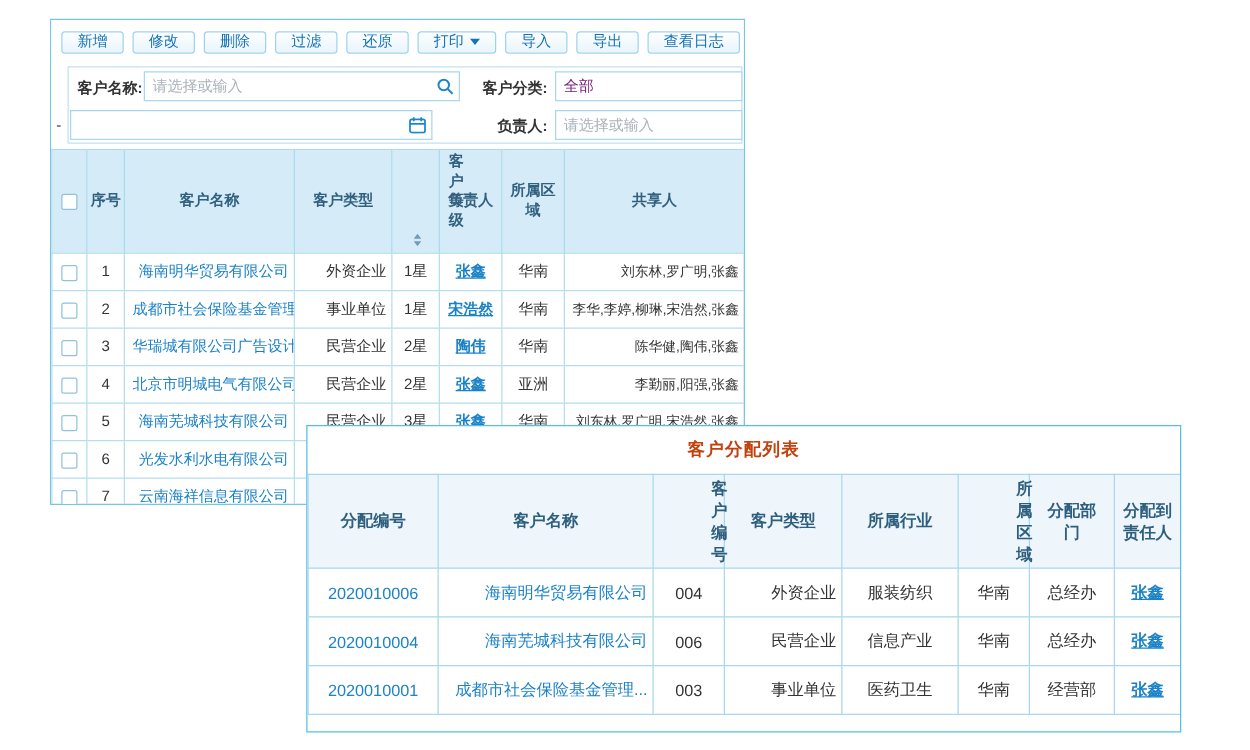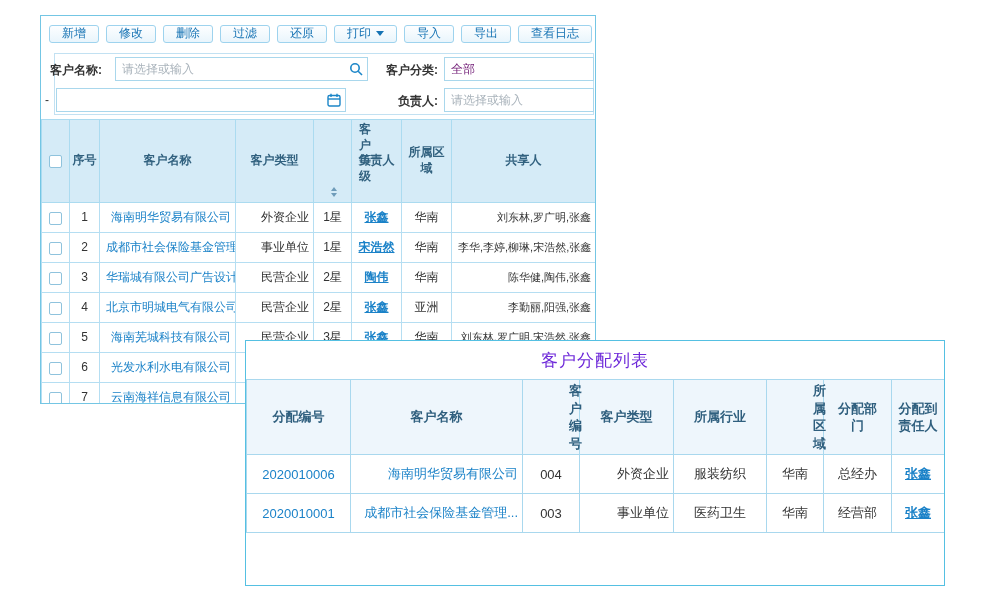--- a/index.html
+++ b/index.html
@@ -55,21 +55,21 @@
   .sort i { display:block; width:0; height:0; border-left:3px solid transparent; border-right:3px solid transparent; }
   .sort .sup { border-bottom:4px solid #6f9cba; margin-bottom:2px; }
   .sort .sdn { border-top:4px solid #6f9cba; }
   .w2 { display:inline-block; max-width:2.4em;margin-left:44px; }
   .w3 { display:inline-block; max-width:3.4em; }
 
   
   .panel2 { position:absolute; left:245px; top:340px; width:700px; height:246px;
     background:#fff; border:1px solid #55c0e2; z-index:5; overflow:hidden; }
   .p2title { height:38px; display:flex; align-items:center; justify-content:center;
-    font-size:17px; font-weight:normal; color:#6d28d9; letter-spacing:1px; }
+    font-size:14px; font-weight:bold; color:#c2410c; letter-spacing:1px; }
   .t2 { width:698px; font-size:13px; }
   .t2 th { background:#eef6fc; color:#2f5f7e; font-weight:bold; border:1px solid #a9d8ee;
     height:50px; line-height:1.35; padding:2px; text-align:center; }
   .t2 td { border:1px solid #a9d8ee; height:39px; color:#333; white-space:nowrap; overflow:hidden; }
 </style>
 </head>
 <body>
 
 <div class="stage">
 
@@ -103,21 +103,21 @@
           <span>导出</span>
         </button>
       <button class="btn">
           <span>查看日志</span>
         </button>
     </div>
 
     <div class="filters">
       <div class="fbox"></div>
 
-      <span class="flab" style="left:9px; top:11px;">客户名称:</span>
+      <span class="flab" style="left:21px; top:11px;">客户名称:</span>
       <span class="inpw" style="left:74px; top:6px; width:253px;">
         <input class="inp" placeholder="请选择或输入" style="">
         <span class="iconR">
           <svg width="14" height="14" viewBox="0 0 14 14">
               <circle cx="6" cy="6" r="4.2" fill="none" stroke="#1c86c8" stroke-width="1.6"></circle>
               <line x1="9.2" y1="9.2" x2="13" y2="13" stroke="#1c86c8" stroke-width="1.6"></line>
             </svg>
         </span>
       </span>
 
@@ -277,20 +277,30 @@
             <td class="tc"><a class="lnk">2020010006</a></td>
             <td class="tl"><a class="lnk">海南明华贸易有限公司</a></td>
             <td class="tc">004</td>
             <td class="tl">外资企业</td>
             <td class="tc">服装纺织</td>
             <td class="tc">华南</td>
             <td class="tc">总经办</td>
             <td class="tc"><a class="lnk ul b">张鑫</a></td>
           </tr>
           <tr>
+            <td class="tc"><a class="lnk">2020010004</a></td>
+            <td class="tl"><a class="lnk">海南芜城科技有限公司</a></td>
+            <td class="tc">006</td>
+            <td class="tl">民营企业</td>
+            <td class="tc">信息产业</td>
+            <td class="tc">华南</td>
+            <td class="tc">总经办</td>
+            <td class="tc"><a class="lnk ul b">张鑫</a></td>
+          </tr>
+          <tr>
             <td class="tc"><a class="lnk">2020010001</a></td>
             <td class="tl"><a class="lnk">成都市社会保险基金管理...</a></td>
             <td class="tc">003</td>
             <td class="tl">事业单位</td>
             <td class="tc">医药卫生</td>
             <td class="tc">华南</td>
             <td class="tc">经营部</td>
             <td class="tc"><a class="lnk ul b">张鑫</a></td>
           </tr>
         </tbody>

